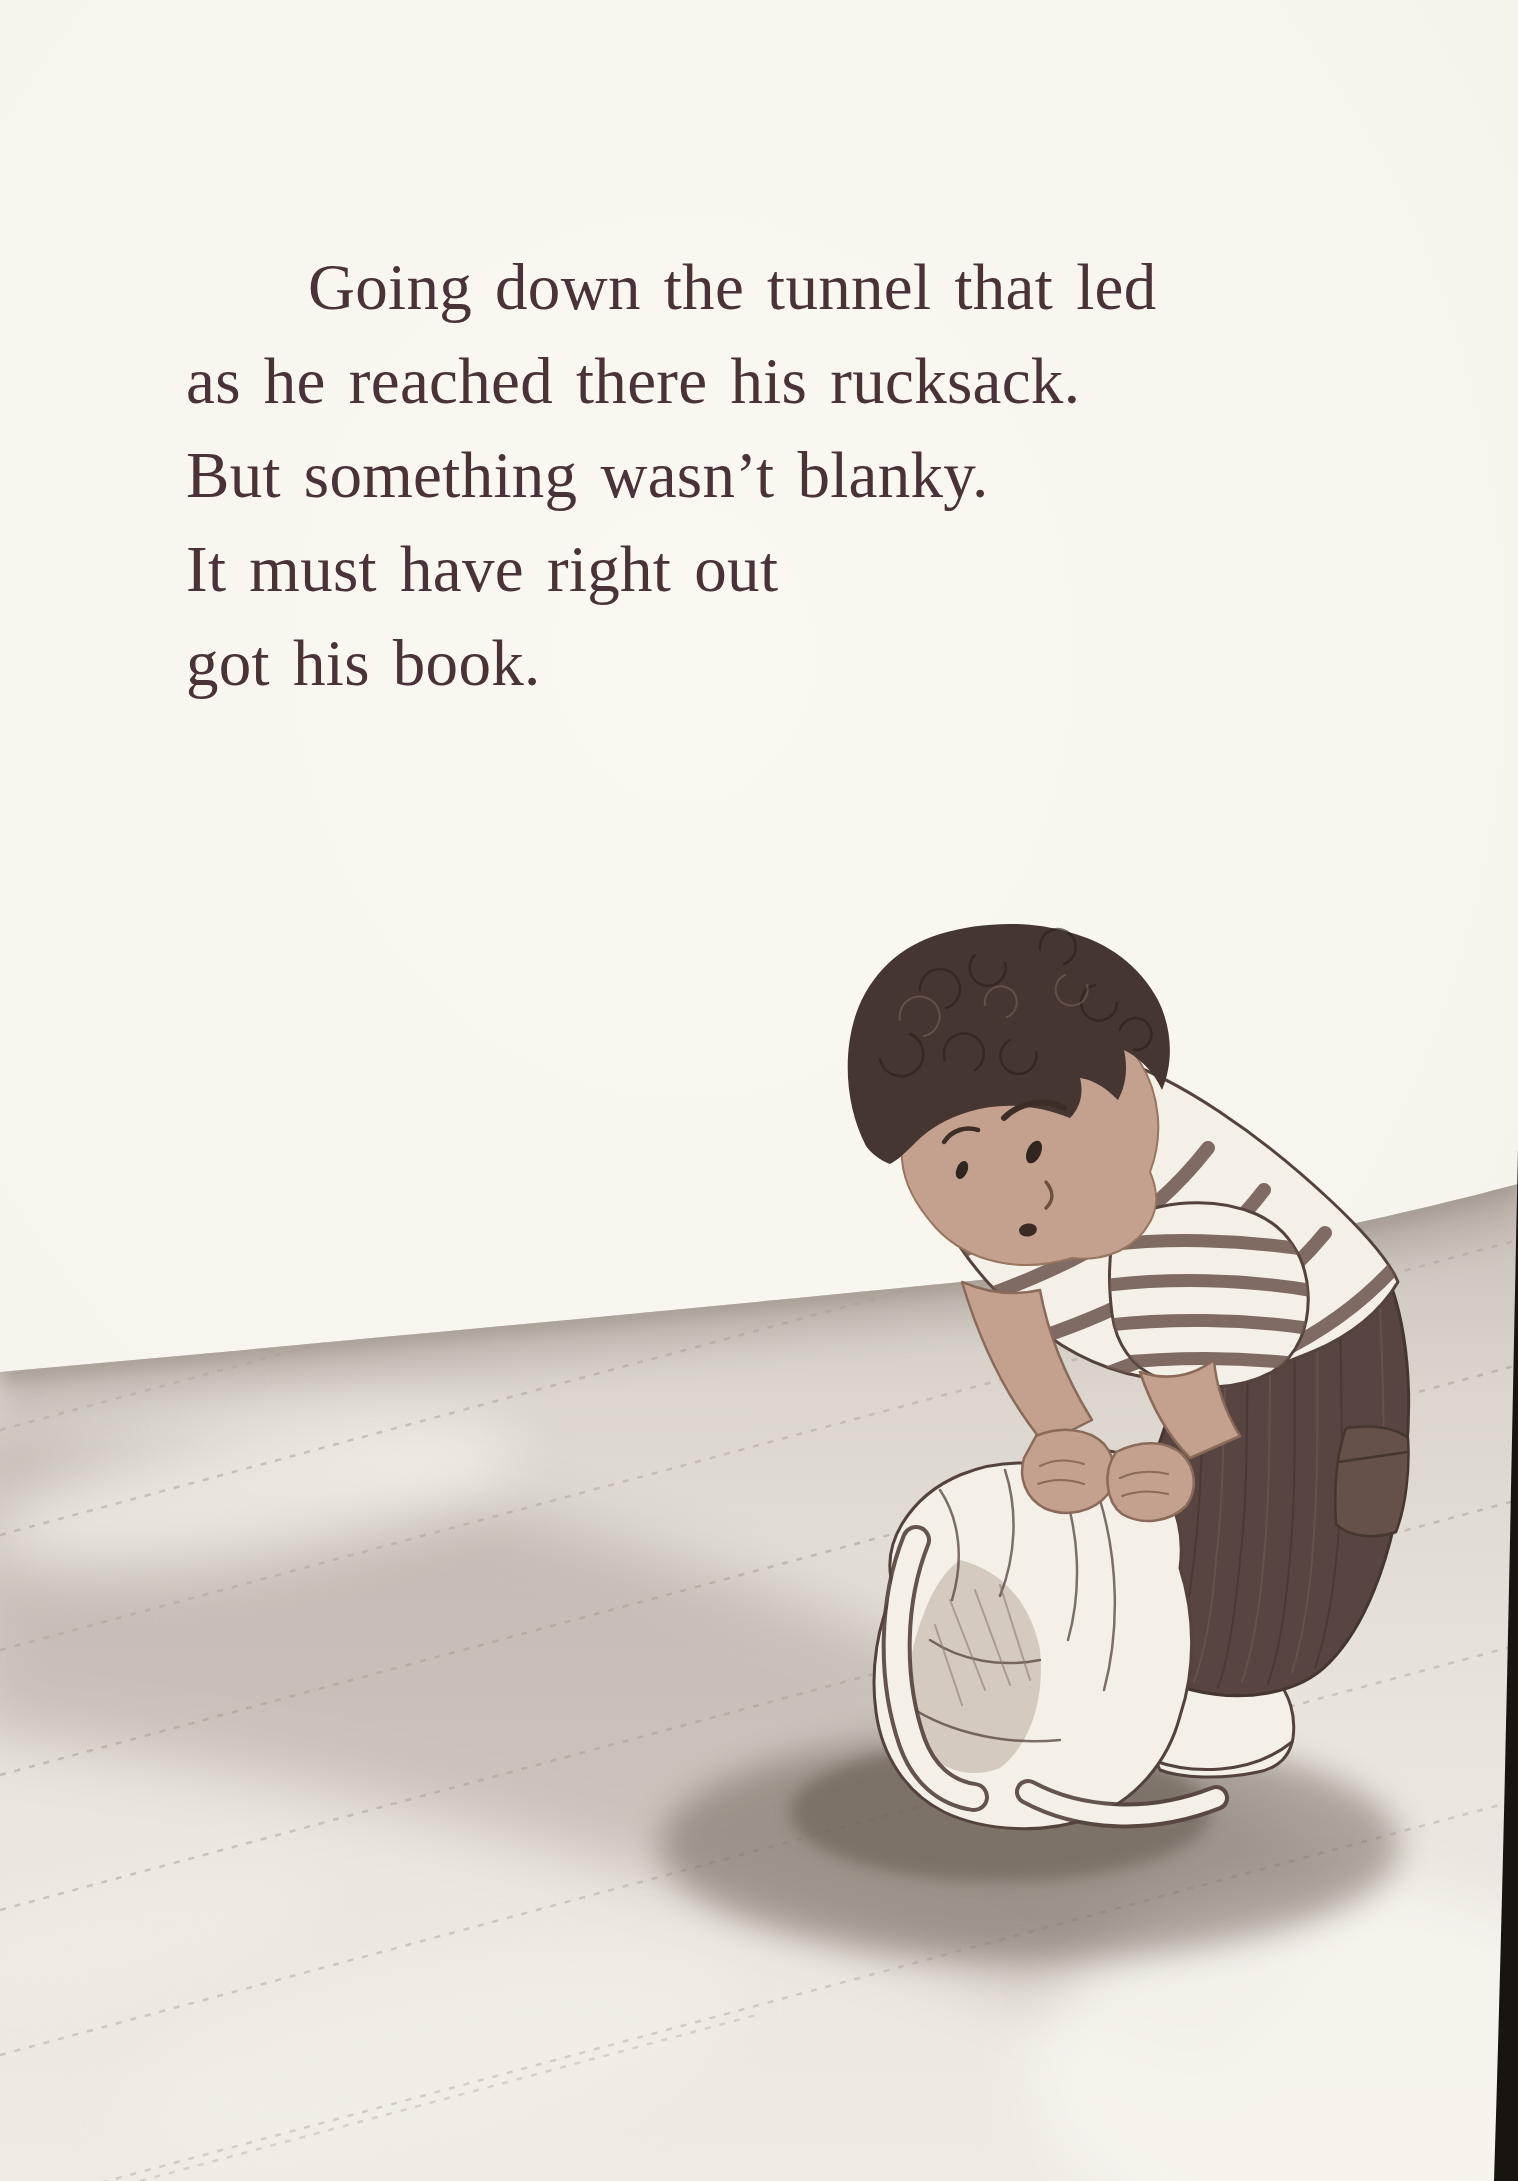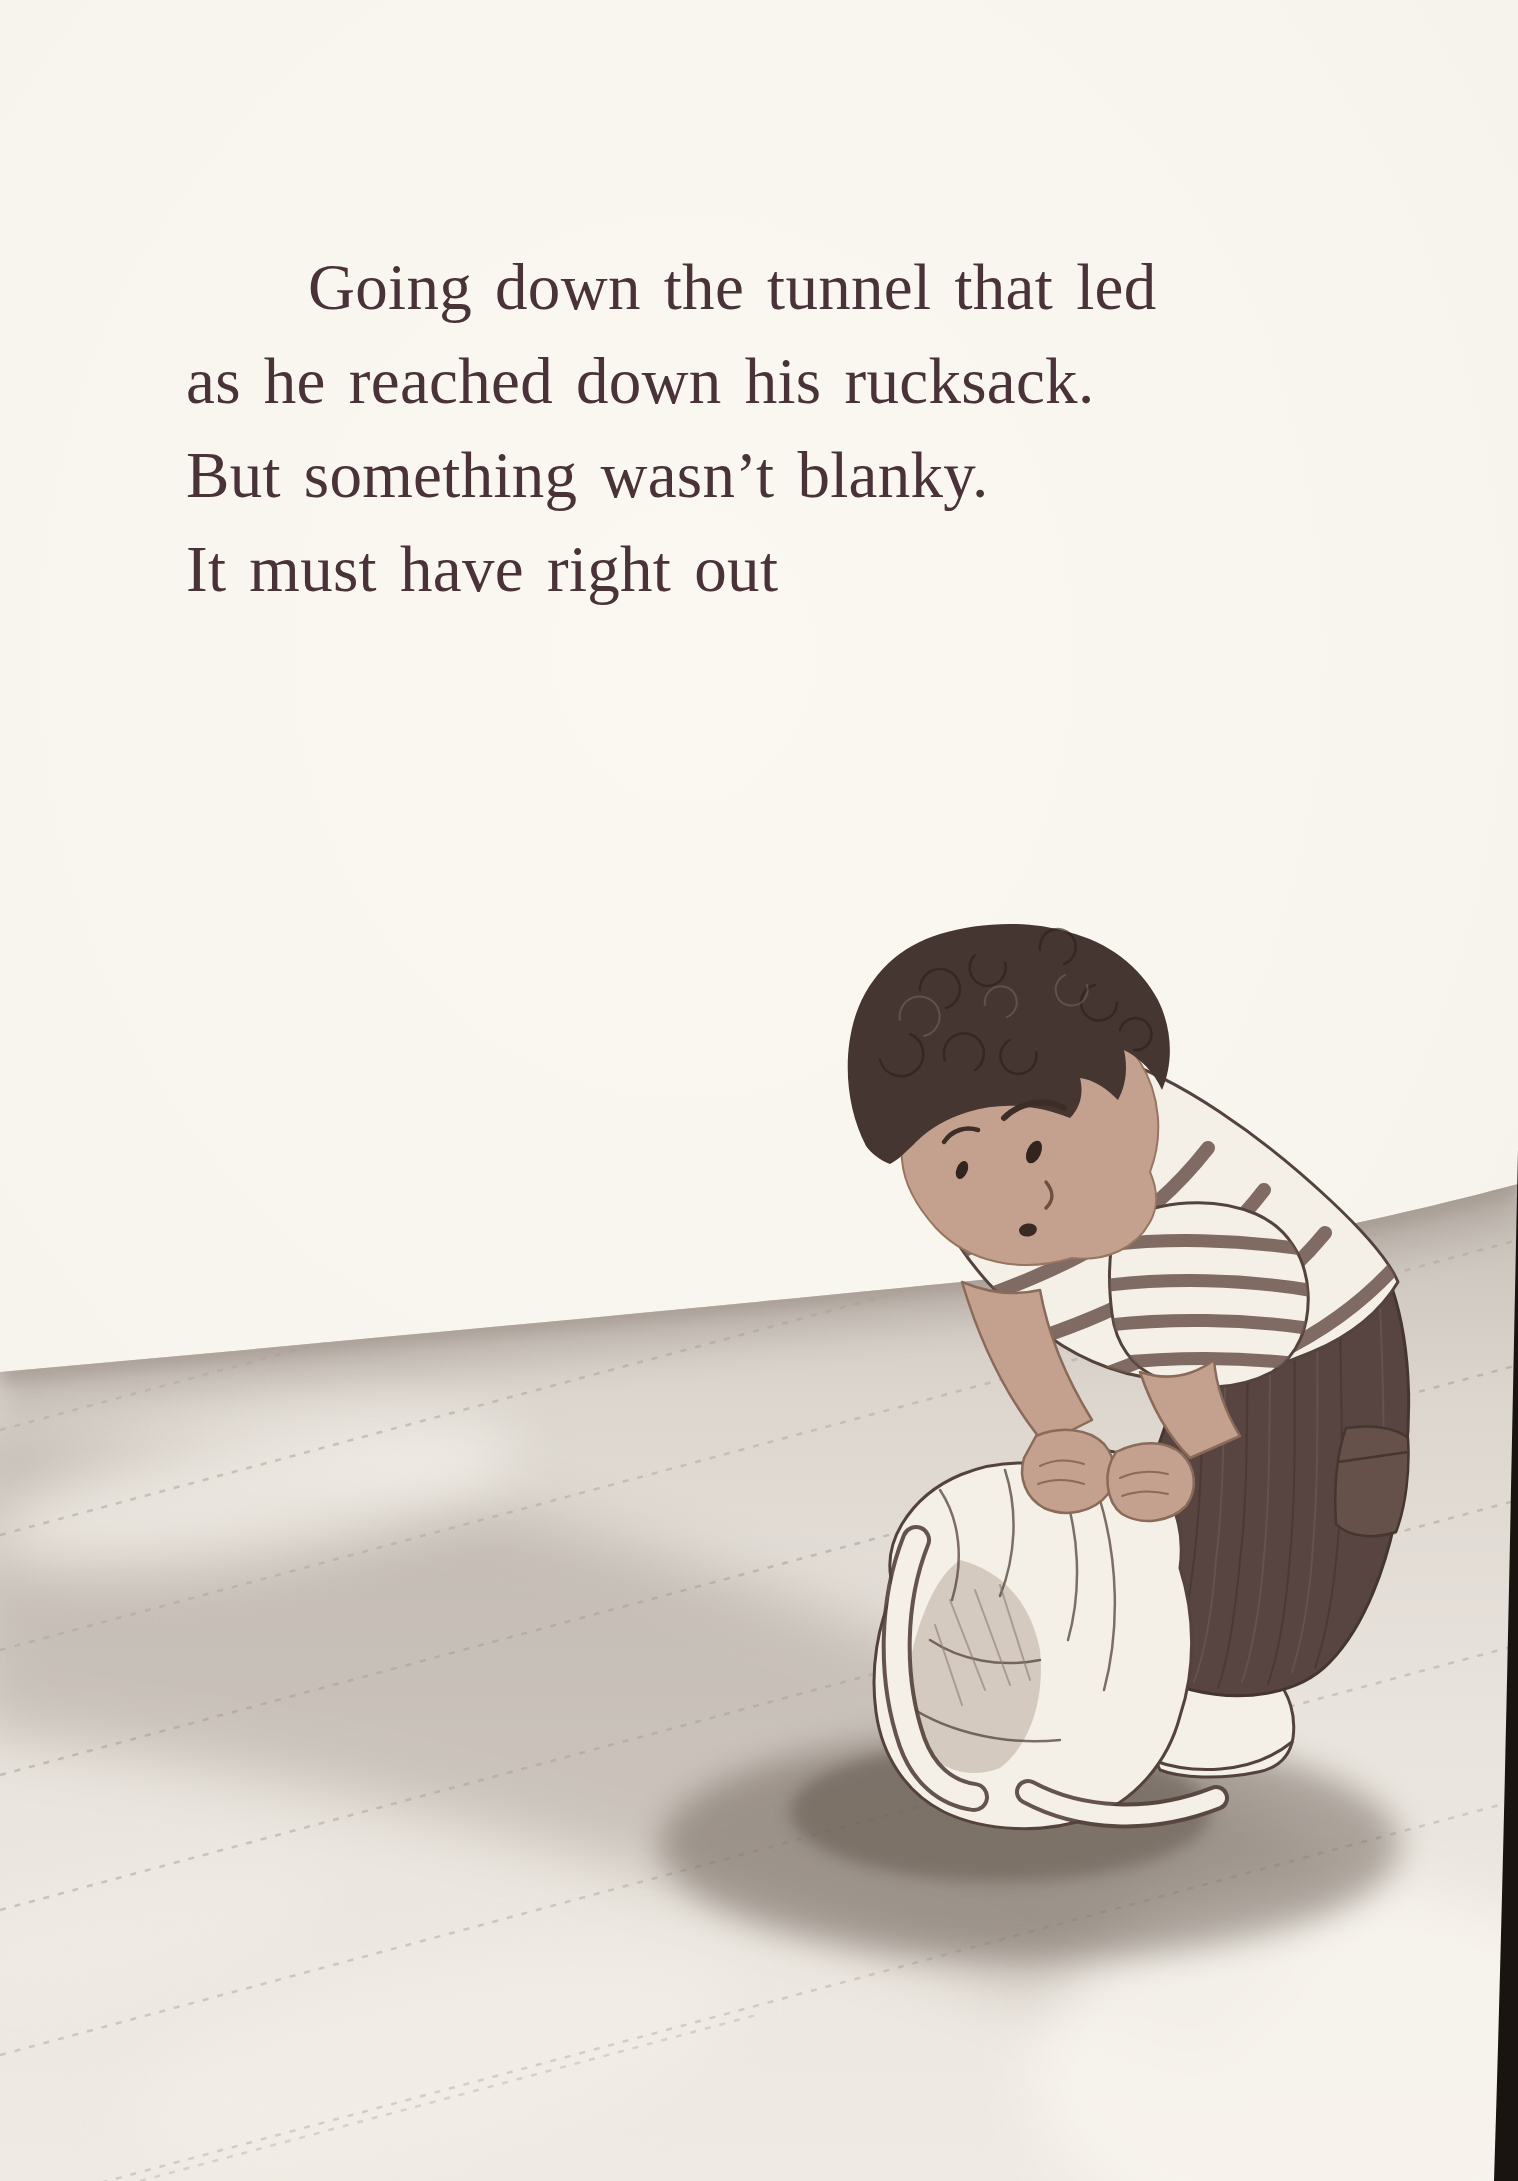--- a/index.html
+++ b/index.html
@@ -221,17 +221,18 @@
         <path d="M1046,1182 C1054,1192 1054,1200 1046,1208" fill="none" stroke="#6d4f41" stroke-width="3.5"></path>
         <ellipse cx="1028" cy="1230" rx="9" ry="6.5" transform="rotate(-8 1028 1230)" fill="#3a2a24"></ellipse>
       </g>
     </g>
 
     <path d="M1518,1150 C1512,1420 1506,1800 1494,2181 L1518,2181 Z" fill="var(--scan-edge)"></path>
   </svg>
 
   <div class="story">
     <p class="indent">Going down the tunnel that led</p>
-    <p>as he reached down his rucksack.</p>
+    <p>as he reached there his rucksack.</p>
     <p>But something wasn’t blanky.</p>
     <p>It must have right out</p>
+    <p>got his book.</p>
   </div>
 </div>
 
 </body></html>

